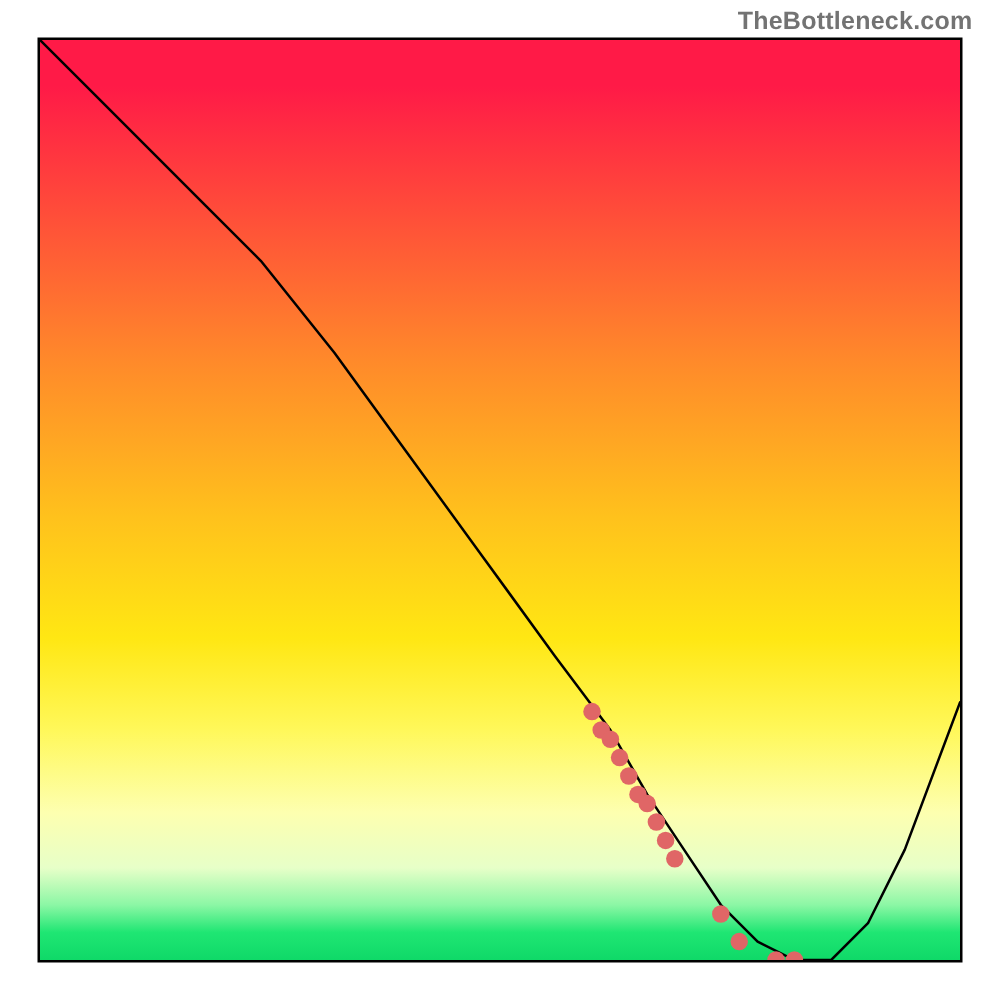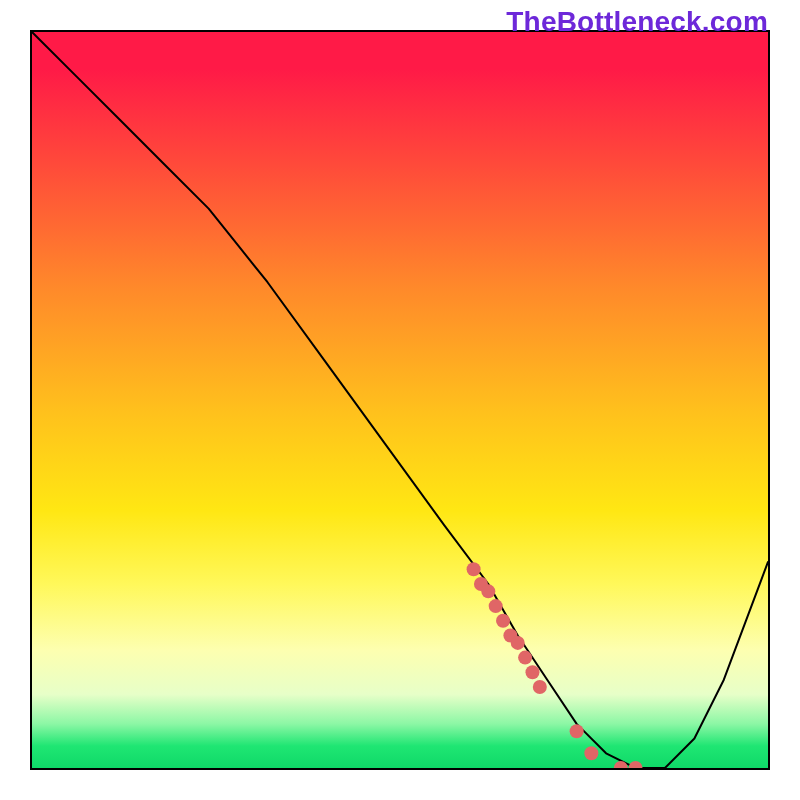--- a/index.html
+++ b/index.html
@@ -12,24 +12,24 @@
     overflow: hidden;
   }
   .container {
     position: relative;
     width: 800px;
     height: 800px;
   }
   .watermark {
     position: absolute;
     top: 6px;
-    right: 32px;
-    font-size: 28px;
+    right: 22px;
+    font-size: 20px;
     font-weight: 600;
-    color: #6d28d9;
+    color: #737373;
     letter-spacing: 0.2px;
     z-index: 4;
   }
   .plot-frame {
     position: absolute;
     left: 30px;
     top: 30px;
     width: 740px;
     height: 740px;
     border: 2px solid #000000;

